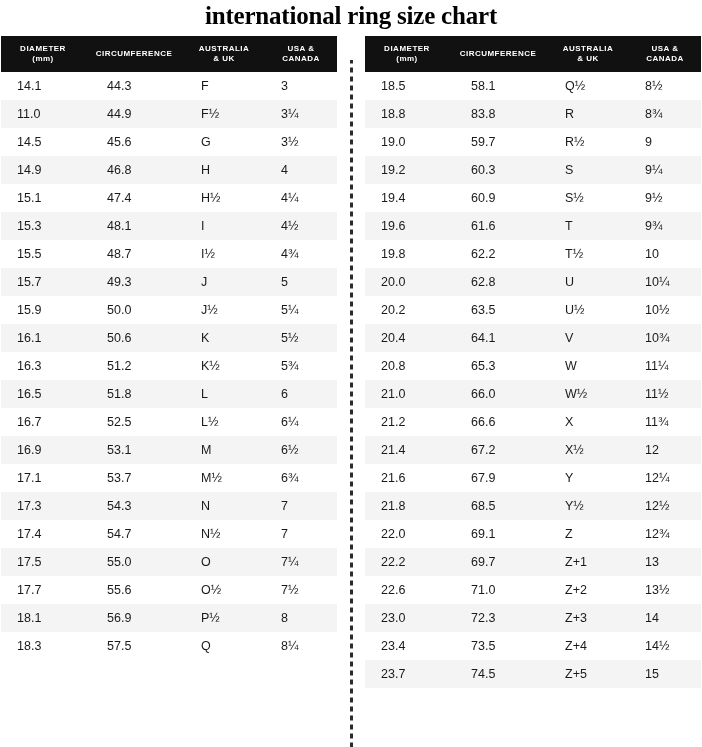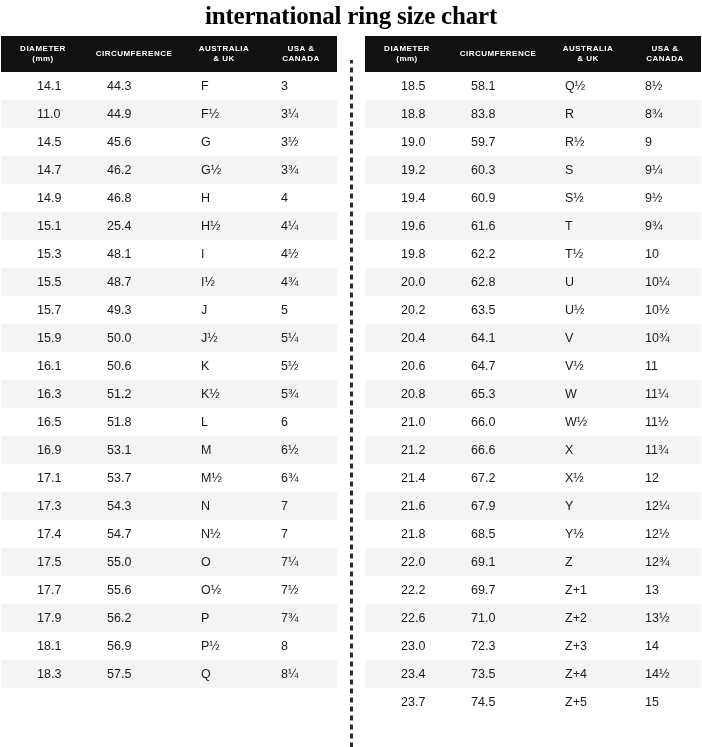--- a/index.html
+++ b/index.html
@@ -86,21 +86,21 @@
   tbody tr:nth-child(odd) td {
     background: #ffffff;
   }
   tbody tr:nth-child(even) td {
     background: #f4f4f4;
   }
   .col-0 { width: 84px; }
   .col-1 { width: 98px; }
   .col-2 { width: 82px; }
   .col-3 { width: 72px; }
-  tbody td.c0 { padding-left: 36px; }
+  tbody td.c0 { padding-left: 16px; }
   tbody td.c1 { padding-left: 22px; }
   tbody td.c2 { padding-left: 18px; }
   tbody td.c3 { padding-left: 16px; }
 </style>
 </head>
 <body>
 
 <div class="page">
 
   <h1 class="chart-title">international ring size chart</h1>
@@ -147,34 +147,28 @@
               <td class="c2">F½</td>
               <td class="c3">3¼</td>
             </tr>
             <tr>
               <td class="c0">14.5</td>
               <td class="c1">45.6</td>
               <td class="c2">G</td>
               <td class="c3">3½</td>
             </tr>
             <tr>
-              <td class="c0">14.7</td>
-              <td class="c1">46.2</td>
-              <td class="c2">G½</td>
-              <td class="c3">3¾</td>
-            </tr>
-            <tr>
               <td class="c0">14.9</td>
               <td class="c1">46.8</td>
               <td class="c2">H</td>
               <td class="c3">4</td>
             </tr>
             <tr>
               <td class="c0">15.1</td>
-              <td class="c1">25.4</td>
+              <td class="c1">47.4</td>
               <td class="c2">H½</td>
               <td class="c3">4¼</td>
             </tr>
             <tr>
               <td class="c0">15.3</td>
               <td class="c1">48.1</td>
               <td class="c2">I</td>
               <td class="c3">4½</td>
             </tr>
             <tr>
@@ -207,20 +201,26 @@
               <td class="c2">K½</td>
               <td class="c3">5¾</td>
             </tr>
             <tr>
               <td class="c0">16.5</td>
               <td class="c1">51.8</td>
               <td class="c2">L</td>
               <td class="c3">6</td>
             </tr>
             <tr>
+              <td class="c0">16.7</td>
+              <td class="c1">52.5</td>
+              <td class="c2">L½</td>
+              <td class="c3">6¼</td>
+            </tr>
+            <tr>
               <td class="c0">16.9</td>
               <td class="c1">53.1</td>
               <td class="c2">M</td>
               <td class="c3">6½</td>
             </tr>
             <tr>
               <td class="c0">17.1</td>
               <td class="c1">53.7</td>
               <td class="c2">M½</td>
               <td class="c3">6¾</td>
@@ -241,26 +241,20 @@
               <td class="c0">17.5</td>
               <td class="c1">55.0</td>
               <td class="c2">O</td>
               <td class="c3">7¼</td>
             </tr>
             <tr>
               <td class="c0">17.7</td>
               <td class="c1">55.6</td>
               <td class="c2">O½</td>
               <td class="c3">7½</td>
-            </tr>
-            <tr>
-              <td class="c0">17.9</td>
-              <td class="c1">56.2</td>
-              <td class="c2">P</td>
-              <td class="c3">7¾</td>
             </tr>
             <tr>
               <td class="c0">18.1</td>
               <td class="c1">56.9</td>
               <td class="c2">P½</td>
               <td class="c3">8</td>
             </tr>
             <tr>
               <td class="c0">18.3</td>
               <td class="c1">57.5</td>
@@ -357,26 +351,20 @@
               <td class="c2">U½</td>
               <td class="c3">10½</td>
             </tr>
             <tr>
               <td class="c0">20.4</td>
               <td class="c1">64.1</td>
               <td class="c2">V</td>
               <td class="c3">10¾</td>
             </tr>
             <tr>
-              <td class="c0">20.6</td>
-              <td class="c1">64.7</td>
-              <td class="c2">V½</td>
-              <td class="c3">11</td>
-            </tr>
-            <tr>
               <td class="c0">20.8</td>
               <td class="c1">65.3</td>
               <td class="c2">W</td>
               <td class="c3">11¼</td>
             </tr>
             <tr>
               <td class="c0">21.0</td>
               <td class="c1">66.0</td>
               <td class="c2">W½</td>
               <td class="c3">11½</td>

